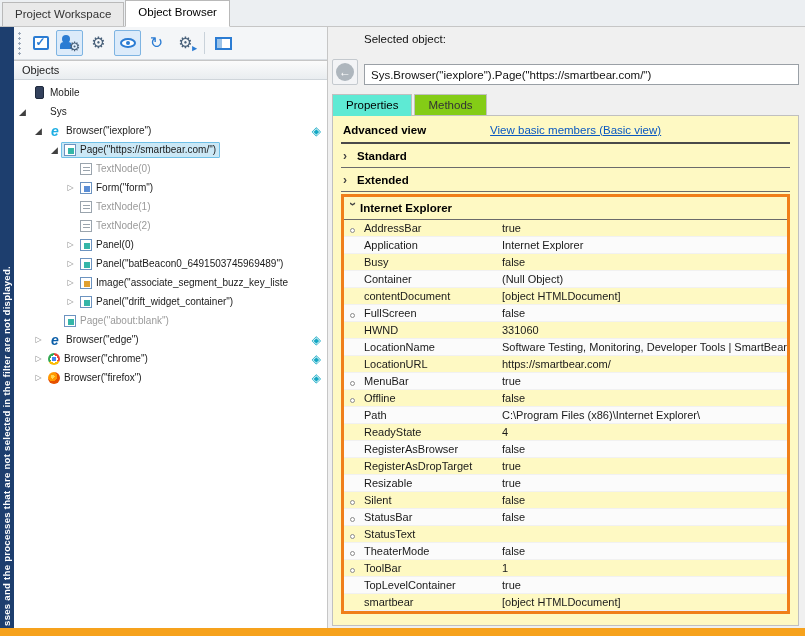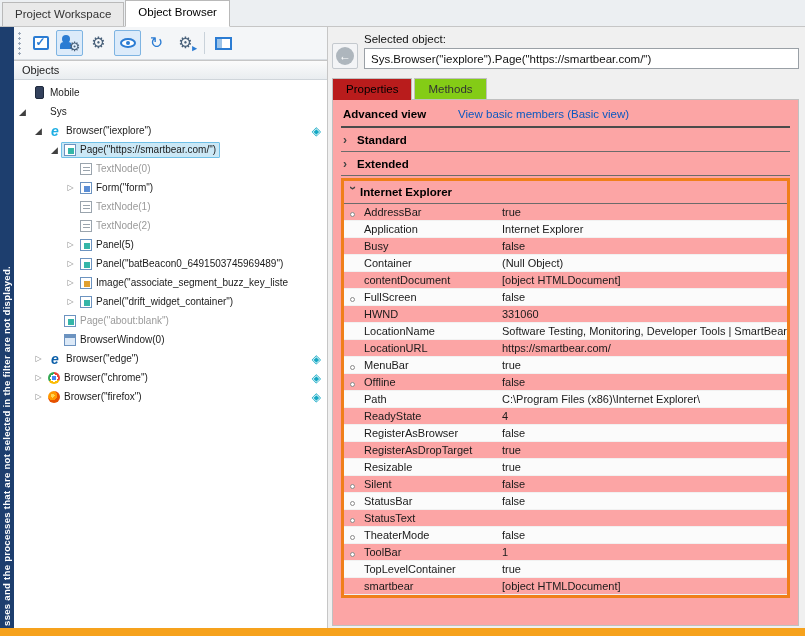--- a/index.html
+++ b/index.html
@@ -76,32 +76,32 @@
   .ticon-textnode { border-color:#9aa4ad; }
   .ticon-textnode::after { content:""; position:absolute; left:2px; top:3px; width:7px; height:1px; background:#9aa4ad; box-shadow:0 3px 0 #9aa4ad; }
   .ticon-window { background:#dce9f7; }
   .ticon-window::before { content:""; position:absolute; left:0; top:0; right:0; height:3px; background:#6c93c0; }
 
   
   .rightpanel { flex:1; display:flex; flex-direction:column; background:#f0f0f0; padding:6px 4px 2px 2px; min-width:0; }
   .selwrap { display:flex; align-items:flex-end; gap:6px; padding-left:2px; }
   .backbtn { width:26px; height:26px; flex:none; border:1px solid #c4c9ce; border-radius:2px; background:#f3f4f6; display:flex; align-items:center; justify-content:center; margin-bottom:0; }
   .backbtn .circ { width:18px; height:18px; border-radius:50%; background:#aeb6bd; color:#ffffff; display:flex; align-items:center; justify-content:center; font-size:12px; line-height:1; }
-  .selcol { flex:1; display:flex; flex-direction:column; gap:3px; padding-right:2px; }
+  .selcol { flex:1; display:flex; flex-direction:column; gap:19px; padding-right:2px; }
   .sel-label { font-size:11.5px; color:#111; }
   .sel-input { height:21px; border:1px solid #9aa0a6; background:#fff; font-family:"Liberation Sans", sans-serif; font-size:11.5px; padding:2px 6px; color:#111; width:100%; }
 
   .ptabs { display:flex; margin:9px 0 0 2px; position:relative; z-index:2; }
   .ptab { padding:4px 13px; font-size:11.5px; border:1px solid #c0c0c0; background:#84cc16; color:#333; margin-right:2px; border-bottom:none; }
-  .ptab.active { background:#b91c1c; margin-bottom:-1px; padding-bottom:5px; color:#000; }
-
-  .propsheet { flex:1; background:#fca5a5; border:1px solid #c0c0c0; margin:0 2px 0 2px; padding:5px 8px 20px 8px; overflow:hidden; display:flex; flex-direction:column; min-height:0; position:relative; z-index:1; }
+  .ptab.active { background:#5eead4; margin-bottom:-1px; padding-bottom:5px; color:#000; }
+
+  .propsheet { flex:1; background:#fef9c3; border:1px solid #c0c0c0; margin:0 2px 0 2px; padding:5px 8px 20px 8px; overflow:hidden; display:flex; flex-direction:column; min-height:0; position:relative; z-index:1; }
   .advrow { display:flex; align-items:center; font-size:11.5px; padding:3px 2px 6px 2px; border-bottom:2px solid #4a4a4a; }
   .advrow .advlabel { font-weight:bold; color:#000; }
-  .advrow .advlink { margin-left:32px; color:#0a58c0; }
+  .advrow .advlink { margin-left:64px; color:#0a58c0; text-decoration:underline; }
 
   .sect { display:flex; align-items:center; font-weight:bold; font-size:11.5px; padding:5px 2px 4px 2px; border-bottom:1px solid #6b6b6b; color:#000; }
   .sect .chev { width:14px; font-size:12px; font-weight:bold; color:#444; display:inline-block; }
   .sect .chev.down { transform:rotate(90deg) translateX(1px); transform-origin:center; }
 
   .ie-box { border:3px solid #f07f1a; margin:2px 0 2px 0; }
   .ie-box .sect { border-bottom:1px solid #6b6b6b; padding-top:4px; }
 
   .prow { display:flex; align-items:center; height:17px; font-size:11px; border-bottom:1px solid #f1f1f1; }
   .prow:nth-child(even) { background:#fbfbfb; }
@@ -221,21 +221,21 @@
             <span class="expander"></span>
             <span class="row-label-wrap">
               <span class="ticon ticon-textnode"></span>
               <span class="tlabel gray">TextNode(2)</span>
             </span>
           </div>
           <div class="tree-row" style="padding-left: 50px;">
             <span class="expander">▷</span>
             <span class="row-label-wrap">
               <span class="ticon ticon-panel"></span>
-              <span class="tlabel">Panel(5)</span>
+              <span class="tlabel">Panel(0)</span>
             </span>
           </div>
           <div class="tree-row" style="padding-left: 50px;">
             <span class="expander">▷</span>
             <span class="row-label-wrap">
               <span class="ticon ticon-panel"></span>
               <span class="tlabel">Panel("batBeacon0_6491503745969489")</span>
             </span>
           </div>
           <div class="tree-row" style="padding-left: 50px;">
@@ -250,27 +250,20 @@
             <span class="row-label-wrap">
               <span class="ticon ticon-panel"></span>
               <span class="tlabel">Panel("drift_widget_container")</span>
             </span>
           </div>
           <div class="tree-row" style="padding-left: 34px;">
             <span class="expander"></span>
             <span class="row-label-wrap">
               <span class="ticon ticon-page"></span>
               <span class="tlabel gray">Page("about:blank")</span>
-            </span>
-          </div>
-          <div class="tree-row" style="padding-left: 34px;">
-            <span class="expander"></span>
-            <span class="row-label-wrap">
-              <span class="ticon ticon-window"></span>
-              <span class="tlabel">BrowserWindow(0)</span>
             </span>
           </div>
           <div class="tree-row" style="padding-left: 18px;">
             <span class="expander">▷</span>
             <span class="row-label-wrap">
               <span class="ticon ticon-edge">e</span>
               <span class="tlabel">Browser("edge")</span>
             </span>
             <span class="sync">◈</span>
           </div>

